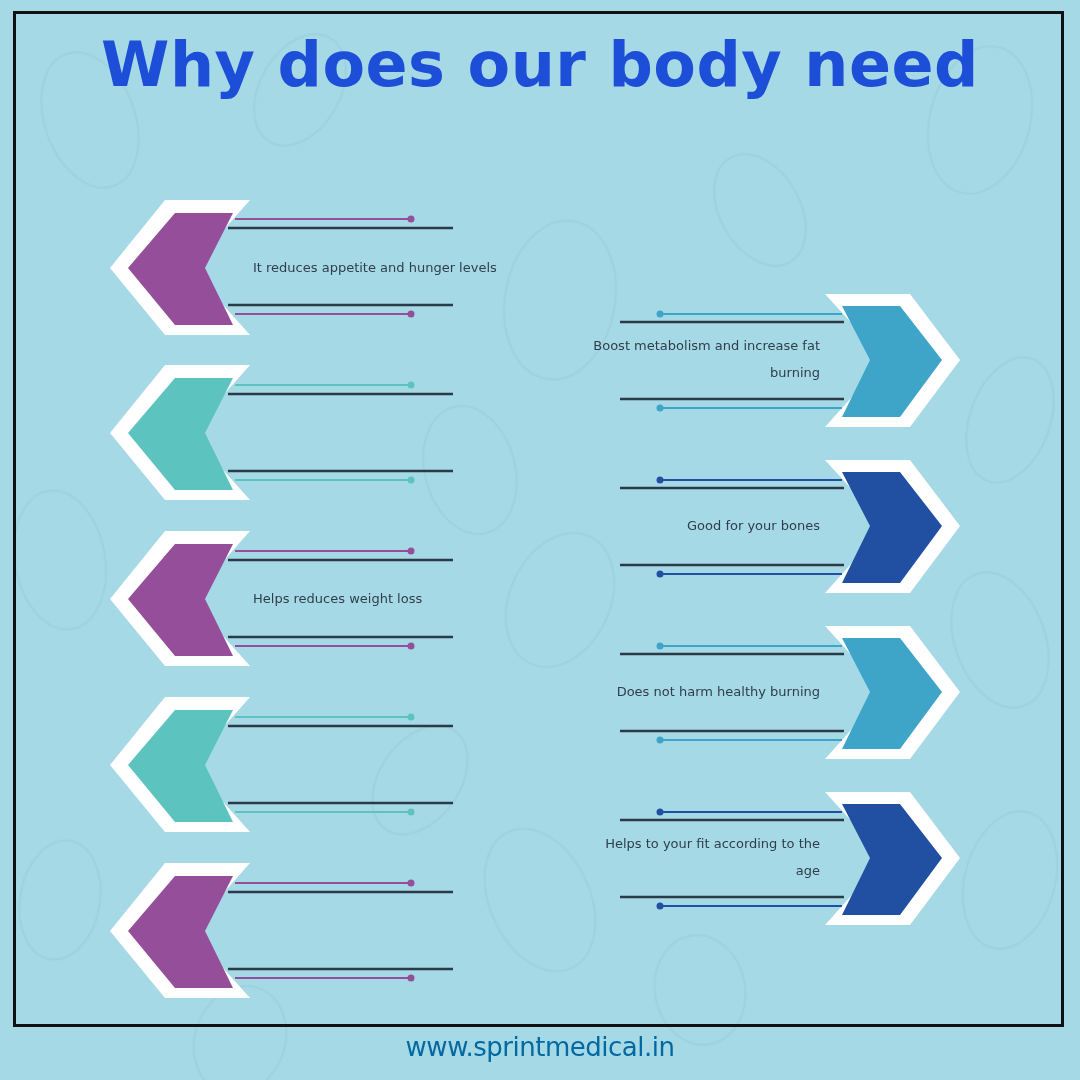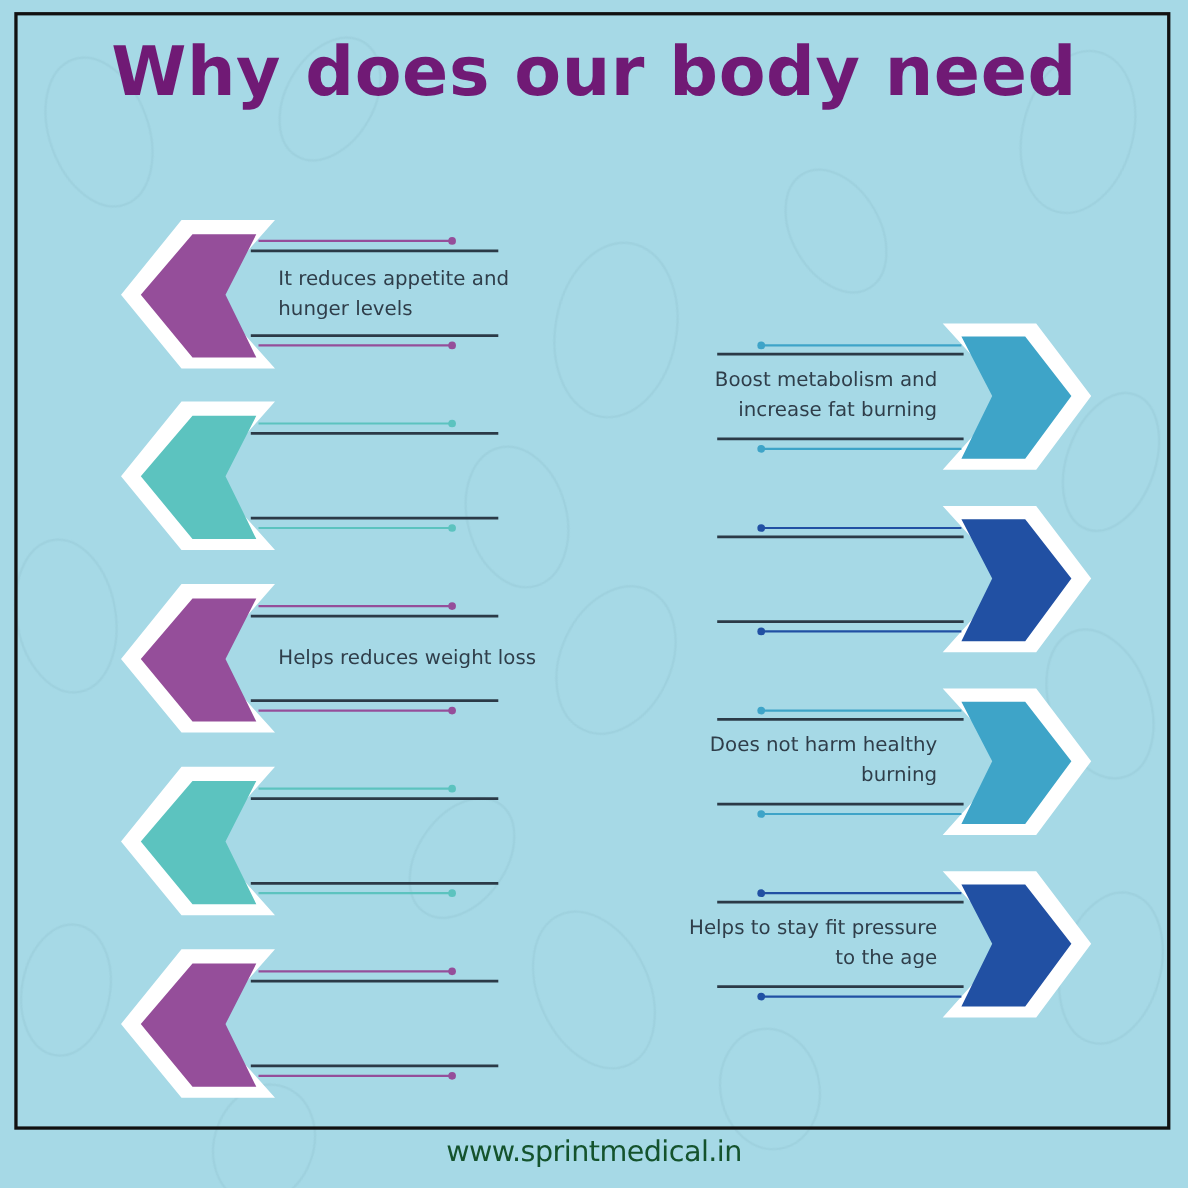--- a/index.html
+++ b/index.html
@@ -9,38 +9,38 @@
       font-family: "DejaVu Sans", sans-serif;
     }
     .bg-pattern { position: absolute; inset: 0; z-index: 0; }
     .frame {
       position: absolute; left: 13px; top: 11px; width: 1051px; height: 1016px;
       border: 3px solid #111; box-sizing: border-box; z-index: 1;
     }
     .title {
       position: absolute; left: 0; top: 25px; width: 1080px; text-align: center;
       font-family: "DejaVu Sans", sans-serif; font-weight: bold;
-      font-size: 62px; line-height: 80px; color: #701a75; letter-spacing: 0.5px;
+      font-size: 62px; line-height: 80px; color: #1d4ed8; letter-spacing: 0.5px;
       z-index: 2; margin: 0;
     }
     .title span { display: block; }
     .item { position: absolute; z-index: 2; }
     .item svg { position: absolute; left: 0; top: 0; overflow: visible; }
     .item .label {
       position: absolute; font-family: "DejaVu Sans", sans-serif;
-      font-size: 18px; line-height: 27px; color: #2f3e4a;
+      font-size: 13px; line-height: 27px; color: #2f3e4a;
       display: flex; align-items: center;
     }
     .item.left { left: 105px; width: 400px; height: 150px; }
     .item.left .label { left: 148px; top: 40px; width: 250px; height: 54px; text-align: left; justify-content: flex-start; }
-    .item.right { left: 624px; width: 380px; height: 150px; }
+    .item.right { left: 592px; width: 380px; height: 150px; }
     .item.right .label { left: 0px; top: 40px; width: 228px; height: 54px; text-align: right; justify-content: flex-end; }
     .footer {
       position: absolute; left: 0; top: 1032px; width: 1080px; text-align: center;
-      font-family: "DejaVu Sans", sans-serif; font-size: 26px; color: #14532d;
+      font-family: "DejaVu Sans", sans-serif; font-size: 26px; color: #0369a1;
       letter-spacing: -0.5px; z-index: 2;
     }
   </style>
 </head>
 <body>
 
 <svg class="bg-pattern" width="1080" height="1080" viewBox="0 0 1080 1080">
   <g fill="none" stroke="#9accd9" stroke-width="2" opacity="0.6">
     <ellipse cx="90" cy="120" rx="45" ry="70" transform="rotate(-20 90 120)"></ellipse>
     <ellipse cx="300" cy="90" rx="40" ry="60" transform="rotate(30 300 90)"></ellipse>
@@ -152,20 +152,21 @@
   <svg width="380" height="140">
     <polygon points="233,2 318,2 368,68 318,135 233,135 293,68" fill="#ffffff"></polygon>
     <polygon points="250,14 308,14 350,68 308,125 250,125 278,68" fill="#2150a3"></polygon>
     <line x1="68" y1="22" x2="250" y2="22" stroke="#2150a3" stroke-width="2"></line>
     <circle cx="68" cy="22" r="3.5" fill="#2150a3"></circle>
     <line x1="28" y1="30" x2="252" y2="30" stroke="#2b3a47" stroke-width="2.5"></line>
     <line x1="28" y1="107" x2="252" y2="107" stroke="#2b3a47" stroke-width="2.5"></line>
     <line x1="68" y1="116" x2="250" y2="116" stroke="#2150a3" stroke-width="2"></line>
     <circle cx="68" cy="116" r="3.5" fill="#2150a3"></circle>
   </svg>
+  <div class="label">Good for your bones</div>
 </div>
 
 <div class="item right" style="top:624px;">
   <svg width="380" height="140">
     <polygon points="233,2 318,2 368,68 318,135 233,135 293,68" fill="#ffffff"></polygon>
     <polygon points="250,14 308,14 350,68 308,125 250,125 278,68" fill="#3ea4c8"></polygon>
     <line x1="68" y1="22" x2="250" y2="22" stroke="#3ea4c8" stroke-width="2"></line>
     <circle cx="68" cy="22" r="3.5" fill="#3ea4c8"></circle>
     <line x1="28" y1="30" x2="252" y2="30" stroke="#2b3a47" stroke-width="2.5"></line>
     <line x1="28" y1="107" x2="252" y2="107" stroke="#2b3a47" stroke-width="2.5"></line>
@@ -179,16 +180,16 @@
   <svg width="380" height="140">
     <polygon points="233,2 318,2 368,68 318,135 233,135 293,68" fill="#ffffff"></polygon>
     <polygon points="250,14 308,14 350,68 308,125 250,125 278,68" fill="#2150a3"></polygon>
     <line x1="68" y1="22" x2="250" y2="22" stroke="#2150a3" stroke-width="2"></line>
     <circle cx="68" cy="22" r="3.5" fill="#2150a3"></circle>
     <line x1="28" y1="30" x2="252" y2="30" stroke="#2b3a47" stroke-width="2.5"></line>
     <line x1="28" y1="107" x2="252" y2="107" stroke="#2b3a47" stroke-width="2.5"></line>
     <line x1="68" y1="116" x2="250" y2="116" stroke="#2150a3" stroke-width="2"></line>
     <circle cx="68" cy="116" r="3.5" fill="#2150a3"></circle>
   </svg>
-  <div class="label">Helps to stay fit pressure to the age</div>
+  <div class="label">Helps to your fit according to the age</div>
 </div>
 
 <div class="footer">www.sprintmedical.in</div>
 
 </body></html>

